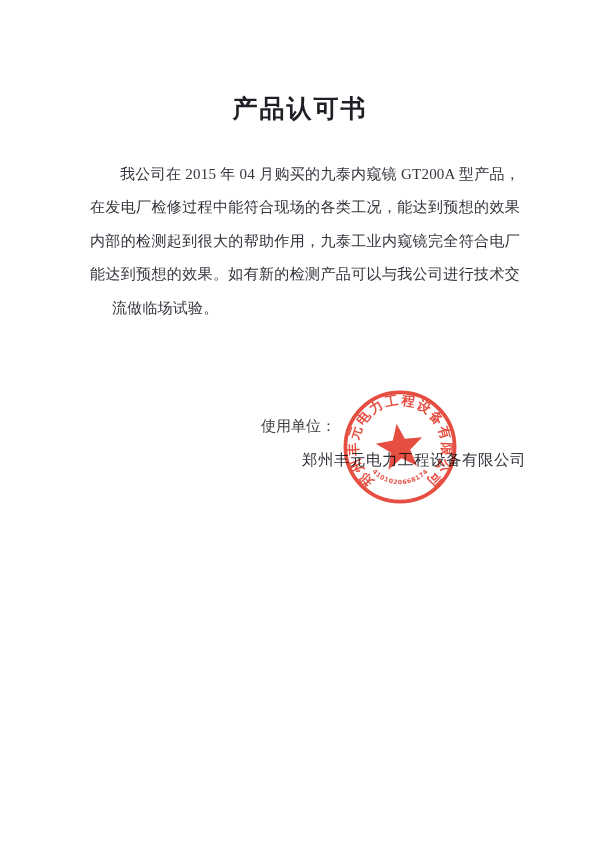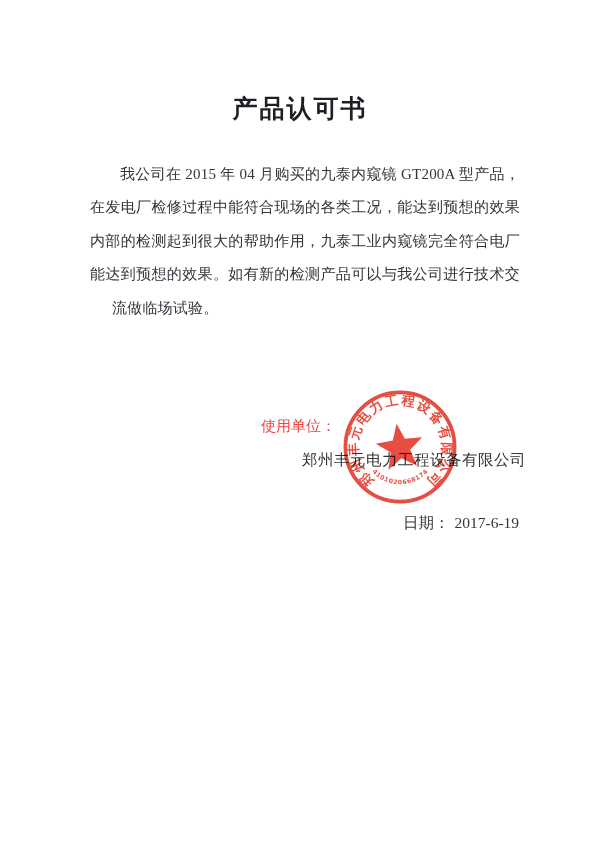--- a/index.html
+++ b/index.html
@@ -48,21 +48,21 @@
   .para .line.last {
     text-align: left;
     text-align-last: left;
     margin-left: 22px;
   }
   .sig-label {
     position: absolute;
     top: 417px;
     left: 261px;
     font-size: 15px;
-    color: #ef4444;
+    color: #404040;
   }
   .company-name {
     position: absolute;
     top: 450px;
     left: 302px;
     font-size: 15.5px;
     letter-spacing: 0.5px;
     color: #32353c;
   }
   .date-line {
@@ -107,23 +107,20 @@
     <div class="line">在发电厂检修过程中能符合现场的各类工况，能达到预想的效果</div>
     <div class="line">内部的检测起到很大的帮助作用，九泰工业内窥镜完全符合电厂</div>
     <div class="line">能达到预想的效果。如有新的检测产品可以与我公司进行技术交</div>
     <div class="line last">流做临场试验。</div>
   </div>
 
   <div class="sig-label">使用单位：</div>
 
   <div class="company-name">郑州丰元电力工程设备有限公司</div>
 
-  <div class="date-line">
-    <span class="date-label">日期：</span><span class="date-value">2017-6-19</span>
-  </div>
 
   <svg class="stamp" viewBox="0 0 120 120" aria-hidden="true">
     <defs>
       <path id="ringTextPath" d="M 34.1 94.4 A 43 43 0 1 1 85.9 94.4" fill="none"></path>
       <path id="numTextPath" d="M 30.9 84.4 A 38 38 0 0 0 89.1 84.4" fill="none"></path>
     </defs>
 
     <circle cx="60" cy="60" r="55.5" fill="none" stroke-width="3.8" stroke="#e23a2c"></circle>
 
     <polygon points="60,36 66.2,52.5 83.8,53.3 70,64.2 74.7,81.2 60,71.5 45.3,81.2 50,64.2 36.2,53.3 53.8,52.5" transform="rotate(-8 60 61)" fill="#e23a2c"></polygon>

